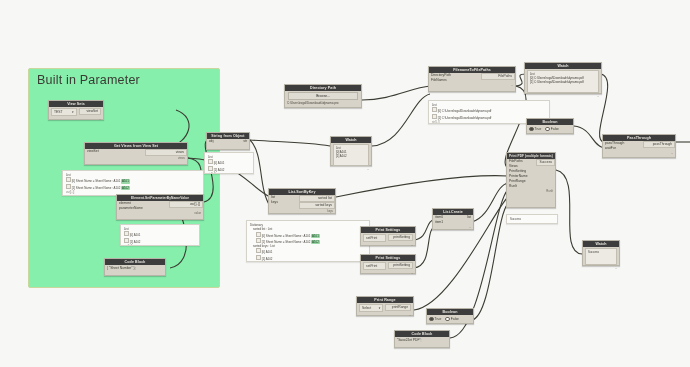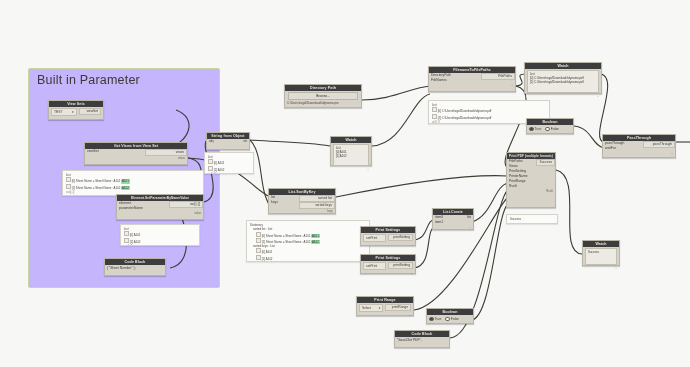--- a/index.html
+++ b/index.html
@@ -9,21 +9,21 @@
     background:#f7f7f5;
     font-family:"Liberation Sans", sans-serif;
     position:relative;
   }
   #canvas{position:absolute;left:0;top:0;width:690px;height:367px;}
   svg.wires{position:absolute;left:0;top:0;width:690px;height:367px;pointer-events:none;}
 
   
   .group{
     position:absolute;
-    background:#c4b5fd;
+    background:#86efac;
     border:1px solid #c9d79c;
     border-radius:2px;
   }
   .group-title{
     position:absolute;left:8px;top:4px;
     font-size:12.5px;color:#3a3a33;letter-spacing:.2px;
   }
 
   
   .node{

